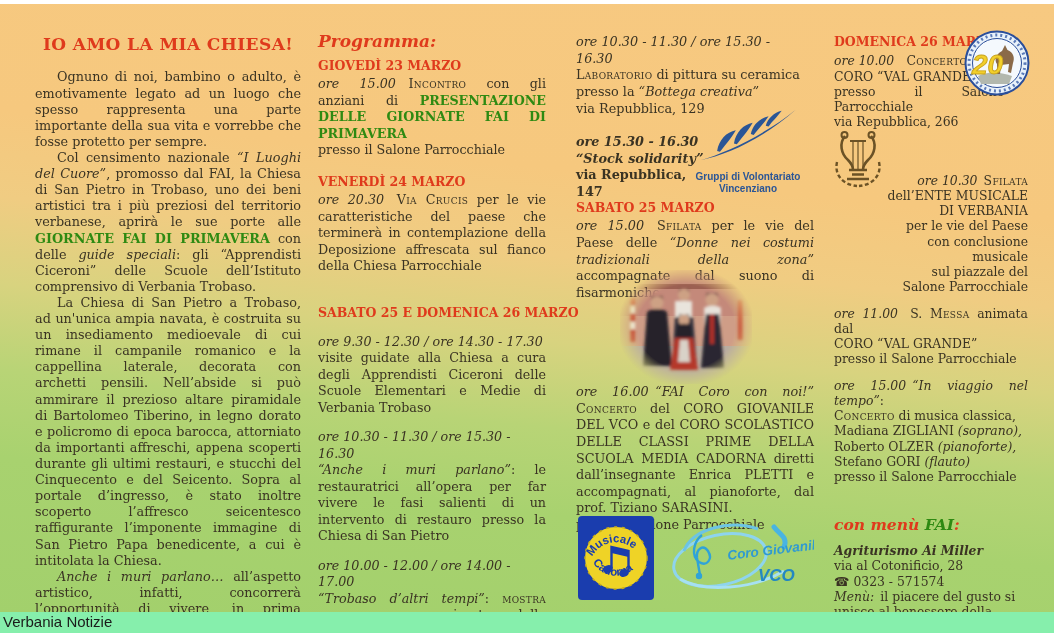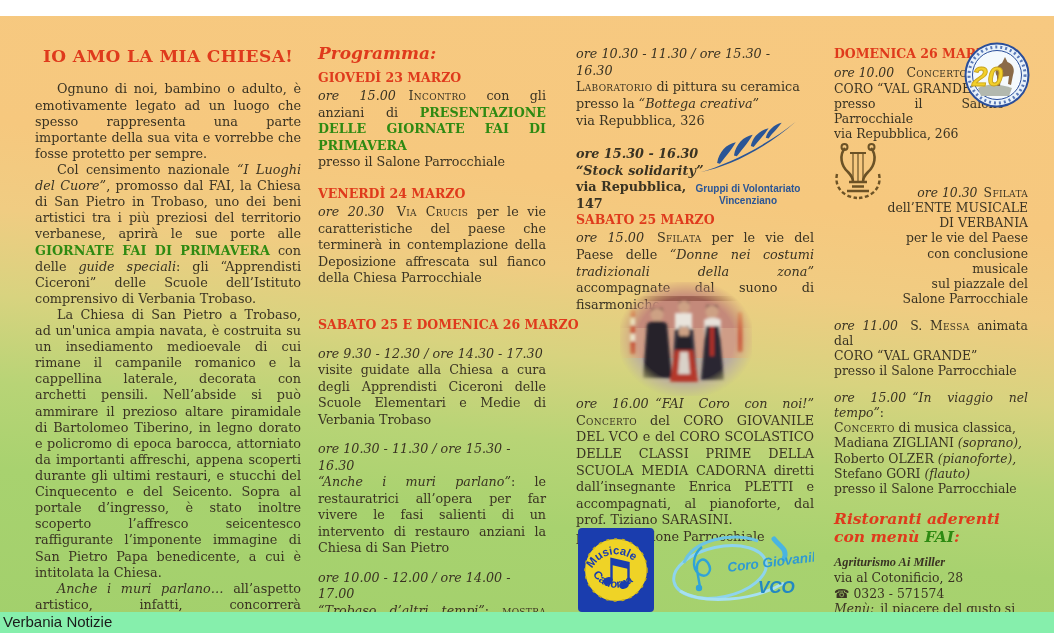--- a/index.html
+++ b/index.html
@@ -2,21 +2,21 @@
 <html><head>
 <meta charset="utf-8">
 <style>
   html,body{margin:0;padding:0;}
   body{
     width:1054px;height:633px;position:relative;overflow:hidden;
     font-family:"DejaVu Serif","Liberation Serif",serif;
     background:#ffffff;
   }
   .brochure{
-    position:absolute;left:0;top:16px;width:1054px;height:612px;overflow:hidden;
+    position:absolute;left:0;top:4px;width:1054px;height:612px;overflow:hidden;
     background:linear-gradient(186deg,
       #f7c981 0%, #f6c87e 30%, #f0cc82 42%, #d8d37f 54%,
       #b8d476 66%, #a8d26f 78%, #a2d06c 100%);
   }
   .col{position:absolute;color:#3a3323;}
   .col1{left:35px;top:30px;width:266px;font-size:12.8px;line-height:1.26;text-align:justify;}
   .c1-title{margin:0 0 14px 0;text-align:center;font-size:17px;font-weight:bold;color:#df3a1c;letter-spacing:.4px;}
   .c1-p{margin:0;text-indent:22px;}
   .col2{left:318px;top:26px;width:228px;font-size:12.7px;line-height:1.3;}
   .prog-heading{margin:0 0 6px 0;color:#df3a1c;font-style:italic;font-weight:bold;font-size:17px;}
@@ -54,21 +54,21 @@
   .badge20 svg{display:block;width:100%;height:100%;}
   .lyre{position:absolute;left:-5px;top:92px;width:58px;height:64px;}
   .c4-item{margin-top:11px;text-align:justify;}
   .c4-item.first{margin-top:4px;width:170px;}
   .c4-item.right{text-align:right;padding-left:52px;margin-top:43px;}
   .rest-heading{
     margin:14px 0 3px 0;color:#df3a1c;font-style:italic;font-weight:bold;
     font-size:15.5px;line-height:1.15;text-align:left;
   }
   .rest{margin-top:9px;text-align:left;}
-  .rest-name{font-style:italic;font-weight:bold;font-family:Liberation Serif, serif;}
+  .rest-name{font-style:italic;font-weight:bold;}
   .rest-line{margin:0;}
   .rest-menu{}
   .s-n{}
   .s-i{font-style:italic;}
   .s-sc{font-variant:small-caps;letter-spacing:.3px;}
   .s-g{color:#2e8a12;font-weight:bold;}
   .footer{
     position:absolute;left:0;bottom:0;width:1054px;height:21px;background:#86efac;
     font-family:"Liberation Sans",sans-serif;font-size:15px;color:#1a1a1a;
     line-height:20px;padding-left:3px;box-sizing:border-box;
@@ -99,34 +99,34 @@
       <div class="ebody"><span class="s-i">ore 20.30</span><span class="s-n">  </span><span class="s-sc">Via Crucis</span><span class="s-n"> per le vie caratteristiche del paese che terminerà in contemplazione della Deposizione affrescata sul fianco della Chiesa Parrocchiale</span></div>
     </div>
     <div class="event mt30">
       <div class="day">SABATO 25 E DOMENICA 26 MARZO</div>
       <div class="slot">
         <div class="time">ore 9.30 - 12.30 / ore 14.30 - 17.30</div>
         <div class="ebody"><span class="s-n">visite guidate alla Chiesa a cura degli Apprendisti Ciceroni delle Scuole Elementari e Medie di Verbania Trobaso</span></div>
       </div>
       <div class="slot">
         <div class="time">ore 10.30 - 11.30 / ore 15.30 - 16.30</div>
-        <div class="ebody"><span class="s-i">“Anche i muri parlano”</span><span class="s-n">: le restauratrici all’opera per far vivere le fasi salienti di un intervento di restauro anziani la Chiesa di San Pietro</span></div>
+        <div class="ebody"><span class="s-i">“Anche i muri parlano”</span><span class="s-n">: le restauratrici all’opera per far vivere le fasi salienti di un intervento di restauro presso la Chiesa di San Pietro</span></div>
       </div>
       <div class="slot">
         <div class="time">ore 10.00 - 12.00 / ore 14.00 - 17.00</div>
         <div class="ebody"><span class="s-i">“Trobaso d’altri tempi”</span><span class="s-n">: </span><span class="s-sc">mostra fotografica</span><span class="s-n"> organizzata dalla SOMS di Trobaso e dall’Associazione </span></div>
       </div>
 
     </div>
   </section>
 
   <section class="col col3">
     <div class="c3-slot0">
       <div class="time">ore 10.30 - 11.30 / ore 15.30 - 16.30</div>
-      <div><span class="s-sc">Laboratorio</span><span class="s-n"> di pittura su ceramica</span><br><span class="s-n">presso la </span><span class="s-i">“Bottega creativa”</span><br><span class="s-n">via Repubblica, 326</span></div>
+      <div><span class="s-sc">Laboratorio</span><span class="s-n"> di pittura su ceramica</span><br><span class="s-n">presso la </span><span class="s-i">“Bottega creativa”</span><br><span class="s-n">via Repubblica, 129</span></div>
     </div>
     <div class="c3-slot1">
       <div class="time">ore 15.30 - 16.30</div>
       <div><span class="s-i">“Stock solidarity”</span><br><span class="s-n">via Repubblica, 147</span></div>
     </div>
 
     <figure class="vincenziano">
       <svg viewBox="0 0 110 62" width="104" height="58">
         <g fill="#2a5596">
           <path d="M4 58 C34 52 72 34 106 4 C74 30 32 50 4 58 Z"></path>
@@ -255,21 +255,21 @@
         <path d="M21 15 L37 15" stroke-width="2"></path>
         <path d="M24 15 L24 44 M29 15 L29 44 M34 15 L34 44" stroke-width="1.2"></path>
         <path d="M20 44 L38 44 M23 48.5 L35 48.5 M18 53 L40 53" stroke-width="2.4"></path>
       </g>
     </svg>
 
     <div class="c4-item right"><span class="s-i">ore 10.30</span><span class="s-n"> </span><span class="s-sc">Sfilata</span><br><span class="s-n">dell’ENTE MUSICALE</span><br><span class="s-n">DI VERBANIA</span><br><span class="s-n">per le vie del Paese</span><br><span class="s-n">con conclusione musicale</span><br><span class="s-n">sul piazzale del Salone Parrocchiale</span></div>
     <div class="c4-item"><span class="s-i">ore 11.00</span><span class="s-n">  S. </span><span class="s-sc">Messa</span><span class="s-n"> animata dal</span><br><span class="s-n">CORO “VAL GRANDE”</span><br><span class="s-n">presso il Salone Parrocchiale</span></div>
     <div class="c4-item"><span class="s-i">ore 15.00</span><span class="s-n"> </span><span class="s-i">“In viaggio nel tempo”</span><span class="s-n">:</span><br><span class="s-sc">Concerto</span><span class="s-n"> di musica classica,</span><br><span class="s-n">Madiana ZIGLIANI </span><span class="s-i">(soprano),</span><br><span class="s-n">Roberto OLZER </span><span class="s-i">(pianoforte),</span><br><span class="s-n">Stefano GORI </span><span class="s-i">(flauto)</span><br><span class="s-n">presso il Salone Parrocchiale</span></div>
 
-    <h3 class="rest-heading"><span class="s-n">Ristoranti aderenti</span><br><span class="s-n">con menù </span><span class="s-g">FAI</span><span class="s-n">:</span></h3>
+    <h3 class="rest-heading"><br><span class="s-n">con menù </span><span class="s-g">FAI</span><span class="s-n">:</span></h3>
 
     <div class="rest">
       <div class="rest-name">Agriturismo Ai Miller</div>
       <div class="rest-line">via al Cotonificio, 28</div>
       <div class="rest-line">
         <span>☎</span>
         <span>0323 - 571574</span>
       </div>
       <div class="rest-line rest-menu"><span class="s-i">Menù:</span><span class="s-n"> il piacere del gusto si unisce al benessere della natura con piatti tipici a base di polenta</span></div>
     </div>

